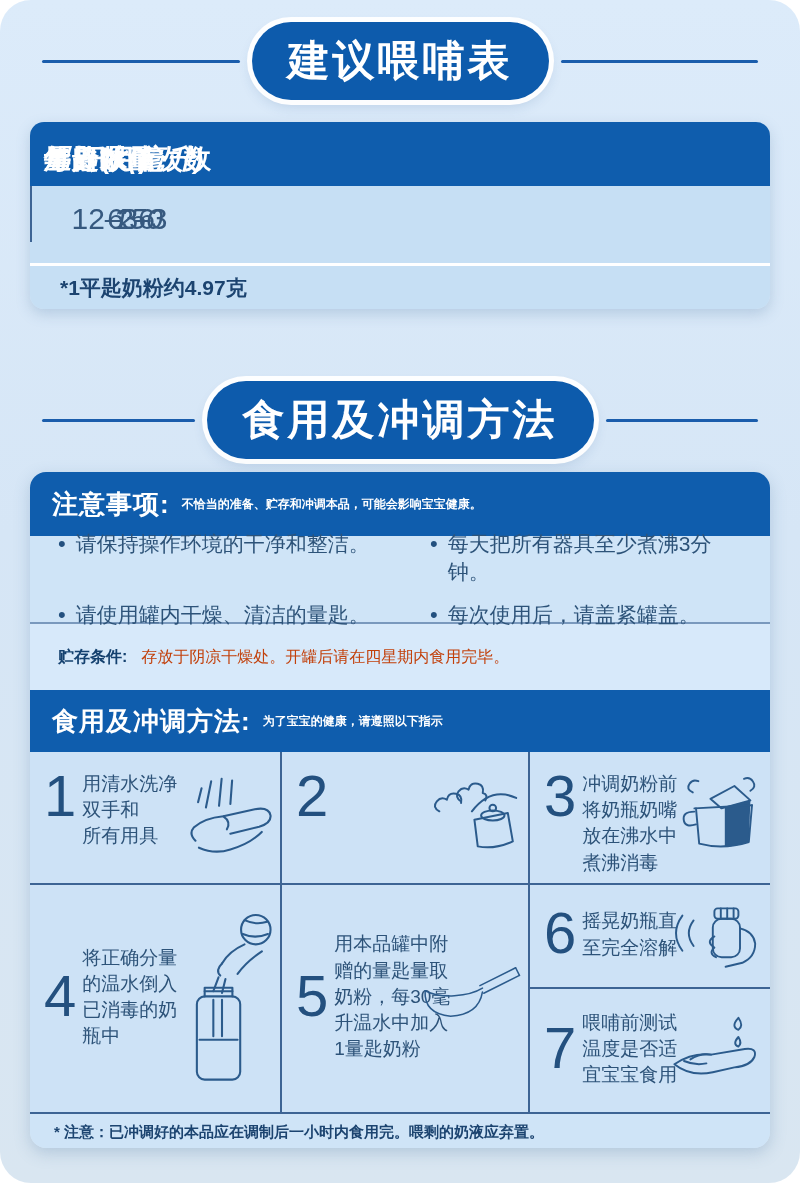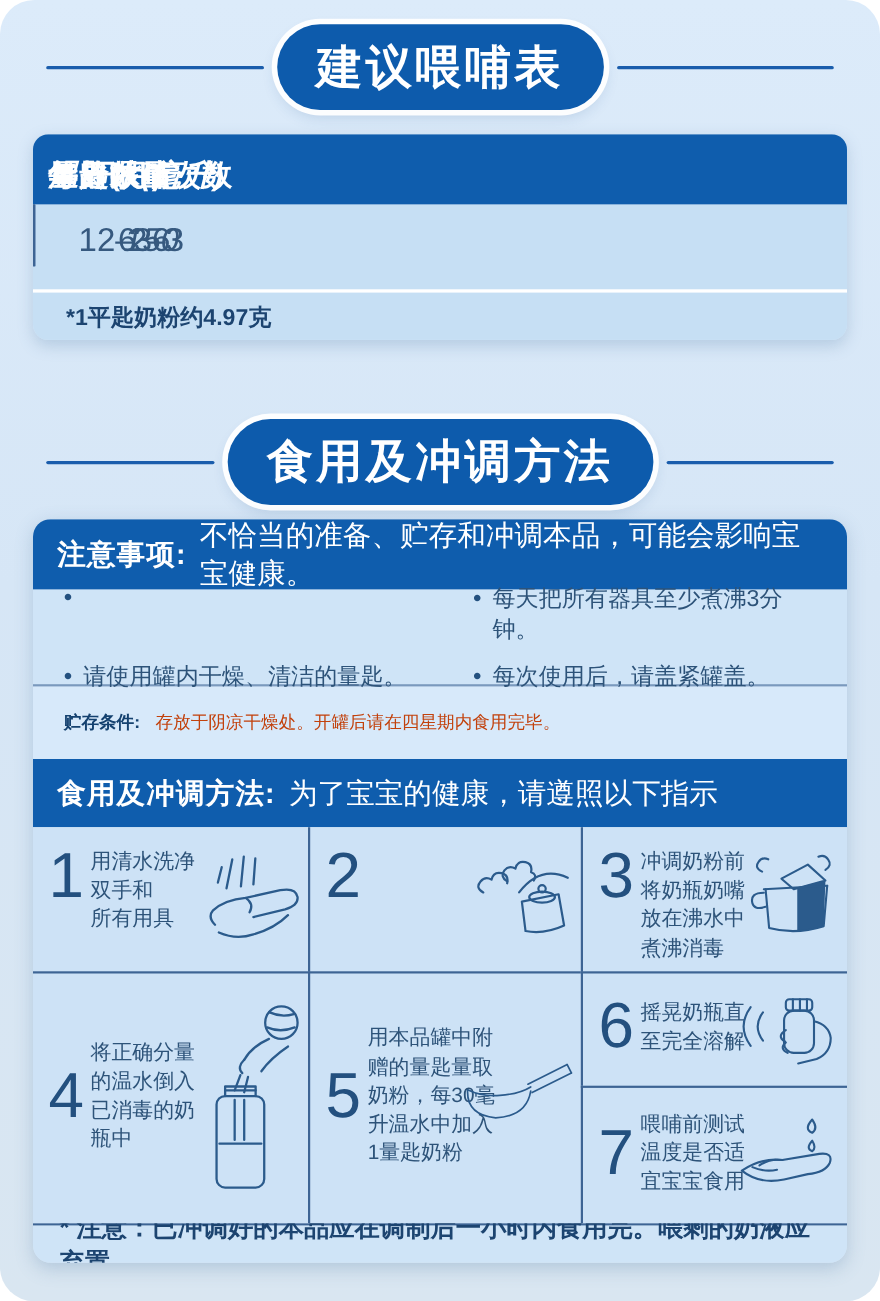--- a/index.html
+++ b/index.html
@@ -26,21 +26,21 @@
   .t-foot{background:#c6dff4;border-top:3px solid #ffffff;height:43px;display:flex;align-items:center;
           padding-left:30px;color:#1c4470;font-weight:bold;font-size:21px;}
 
   
   .main-card{position:absolute;left:30px;top:472px;width:740px;height:676px;border-radius:16px;overflow:hidden;
              box-shadow:0 5px 16px rgba(90,130,170,.3);}
   .bar{background:#0f5dad;color:#fff;display:flex;align-items:baseline;padding:0 22px;box-sizing:border-box;}
   .notice-bar{height:64px;align-items:center;}
   .method-bar{height:62px;align-items:center;}
   .bar-label{font-size:26px;font-weight:bold;letter-spacing:1px;margin-right:12px;white-space:nowrap;}
-  .bar-sub{font-size:26px;font-weight:400;}
+  .bar-sub{font-size:12px;font-weight:700;}
 
   .bullets{height:86px;background:#cfe4f7;display:grid;grid-template-columns:358px 1fr;
            align-content:center;row-gap:15px;padding:0 20px 0 28px;box-sizing:border-box;
            color:#2d5379;font-size:21px;font-weight:500;}
   .bullet{display:flex;align-items:baseline;}
   .bullet .dot{margin-right:10px;color:#23507f;font-size:22px;}
   .bullet.right{padding-left:14px;}
 
   .storage{height:68px;background:#d7e9fa;border-top:2px solid #7a99bd;display:flex;align-items:center;
            padding:0 28px;box-sizing:border-box;}
@@ -56,21 +56,21 @@
   .cell4{left:0;top:131px;width:250px;height:229px;border-top:2px solid #3d6494;align-items:center;padding-top:0;}
   .cell5{left:250px;top:131px;width:248px;height:229px;border-left:2px solid #3d6494;border-top:2px solid #3d6494;align-items:center;padding-top:0;}
   .cell6{left:498px;top:131px;width:242px;height:104px;border-left:2px solid #3d6494;border-top:2px solid #3d6494;align-items:center;padding-top:0;}
   .cell7{left:498px;top:235px;width:242px;height:125px;border-left:2px solid #3d6494;border-top:2px solid #3d6494;align-items:center;padding-top:0;}
   .num{font-size:58px;font-weight:300;color:#23507f;line-height:.95;margin-right:8px;letter-spacing:-2px;}
   .step-text{font-size:19px;line-height:1.38;white-space:pre-line;font-weight:500;padding-top:3px;}
   .step-icon{position:absolute;right:6px;top:50%;transform:translateY(-50%);display:flex;}
   .step-icon svg{stroke:#2b5b8c;fill:none;stroke-width:2.4;stroke-linecap:round;stroke-linejoin:round;}
 
   .card-foot{height:36px;background:#cfe4f7;border-top:2px solid #3d6494;display:flex;align-items:center;
-             padding:0 24px;font-size:23px;font-weight:bold;color:#1c4470;}
+             padding:0 24px;font-size:15px;font-weight:bold;color:#1c4470;text-align:center;}
 </style>
 </head>
 <body>
 
 <div class="page">
 
   <div class="section-header" style="top:22px;">
     <div class="hline"></div>
     <div class="pill">建议喂哺表</div>
     <div class="hline"></div>
@@ -101,20 +101,21 @@
   <div class="main-card">
 
     <div class="bar notice-bar">
       <span class="bar-label">注意事项:</span>
       <span class="bar-sub">不恰当的准备、贮存和冲调本品，可能会影响宝宝健康。</span>
     </div>
 
     <div class="bullets">
       <div class="bullet">
         <span class="dot">•</span>
+        <span>请保持操作环境的干净和整洁。</span>
       </div>
       <div class="bullet right">
         <span class="dot">•</span>
         <span>每天把所有器具至少煮沸3分钟。</span>
       </div>
       <div class="bullet">
         <span class="dot">•</span>
         <span>请使用罐内干燥、清洁的量匙。</span>
       </div>
       <div class="bullet right">

